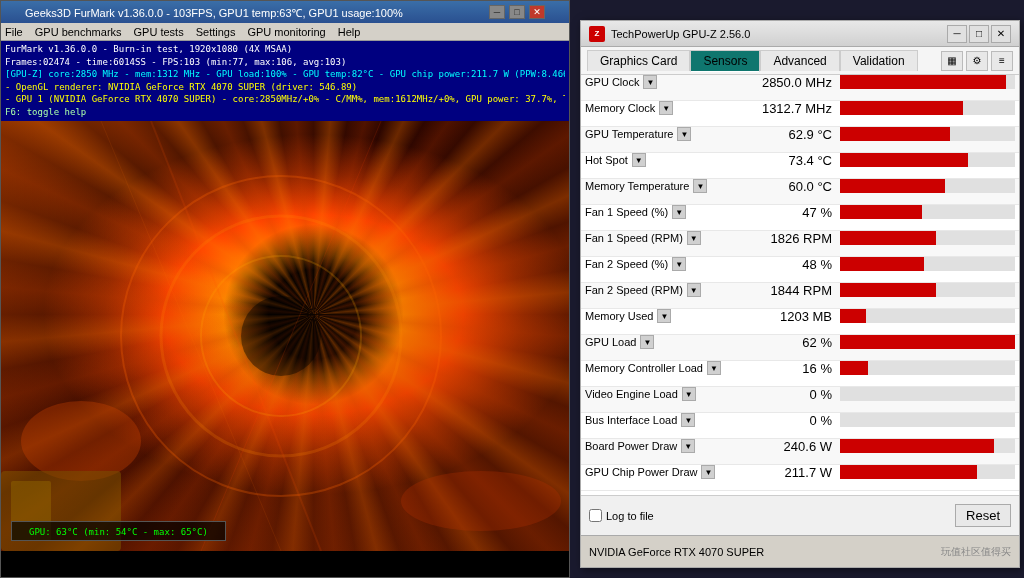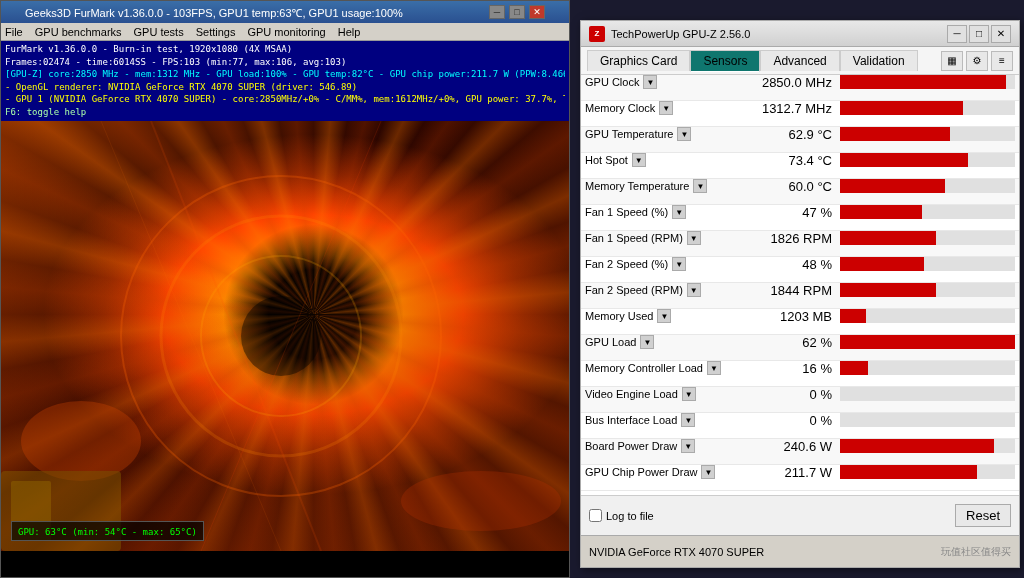--- a/index.html
+++ b/index.html
@@ -126,21 +126,21 @@
       background:
         linear-gradient(135deg, rgba(255,100,0,0.4) 0%, transparent 40%, rgba(180,60,0,0.3) 70%),
         linear-gradient(45deg, rgba(120,30,0,0.5) 0%, transparent 50%);
     }
 
     .gpu-temp-overlay {
       position: absolute;
       bottom: 10px;
       left: 10px;
       background: rgba(0,0,0,0.7);
-      padding: 3px 6px;
+      padding: 3px 17px;
       border: 1px solid #555;
     }
     .gpu-temp-text {
       color: #00ff00;
       font-family: monospace;
       font-size: 9px;
     }
 
     
     .gpuz-window {

